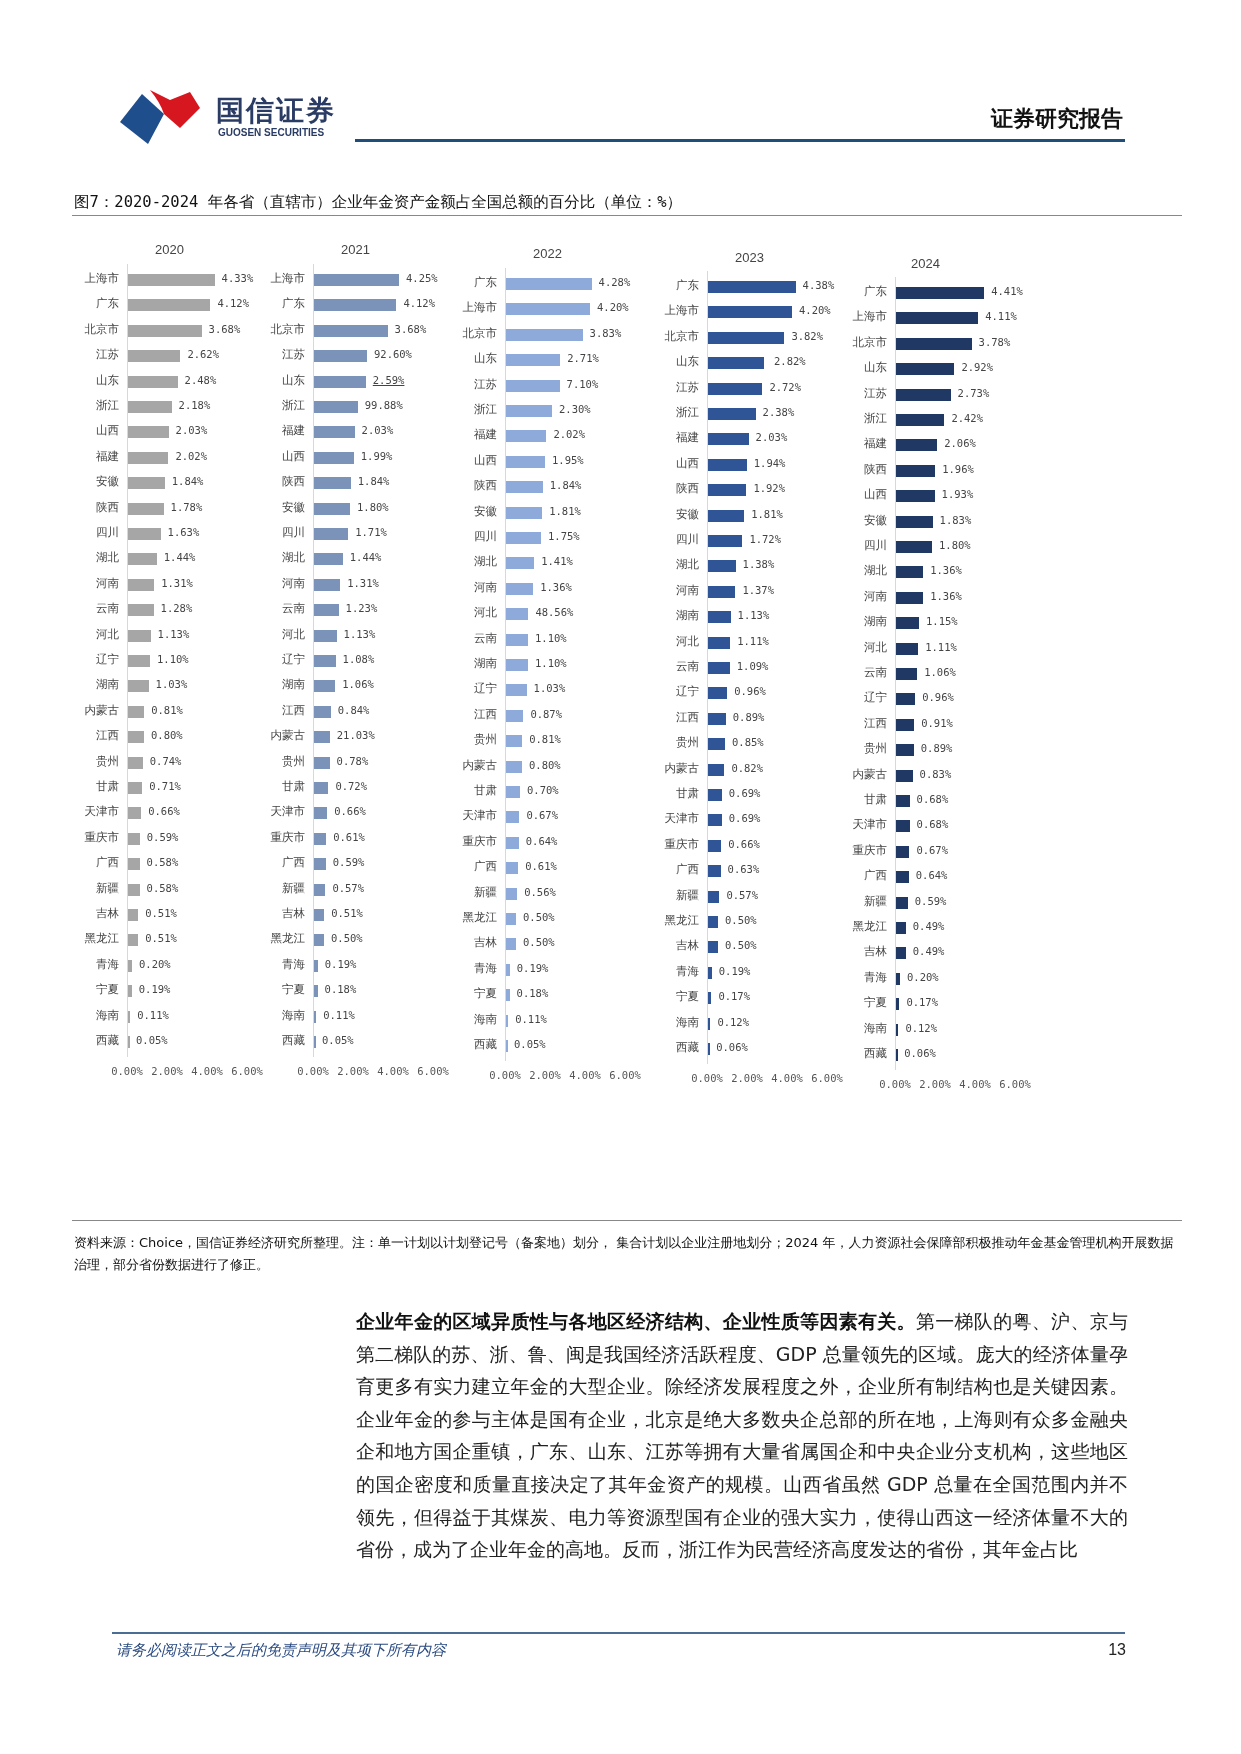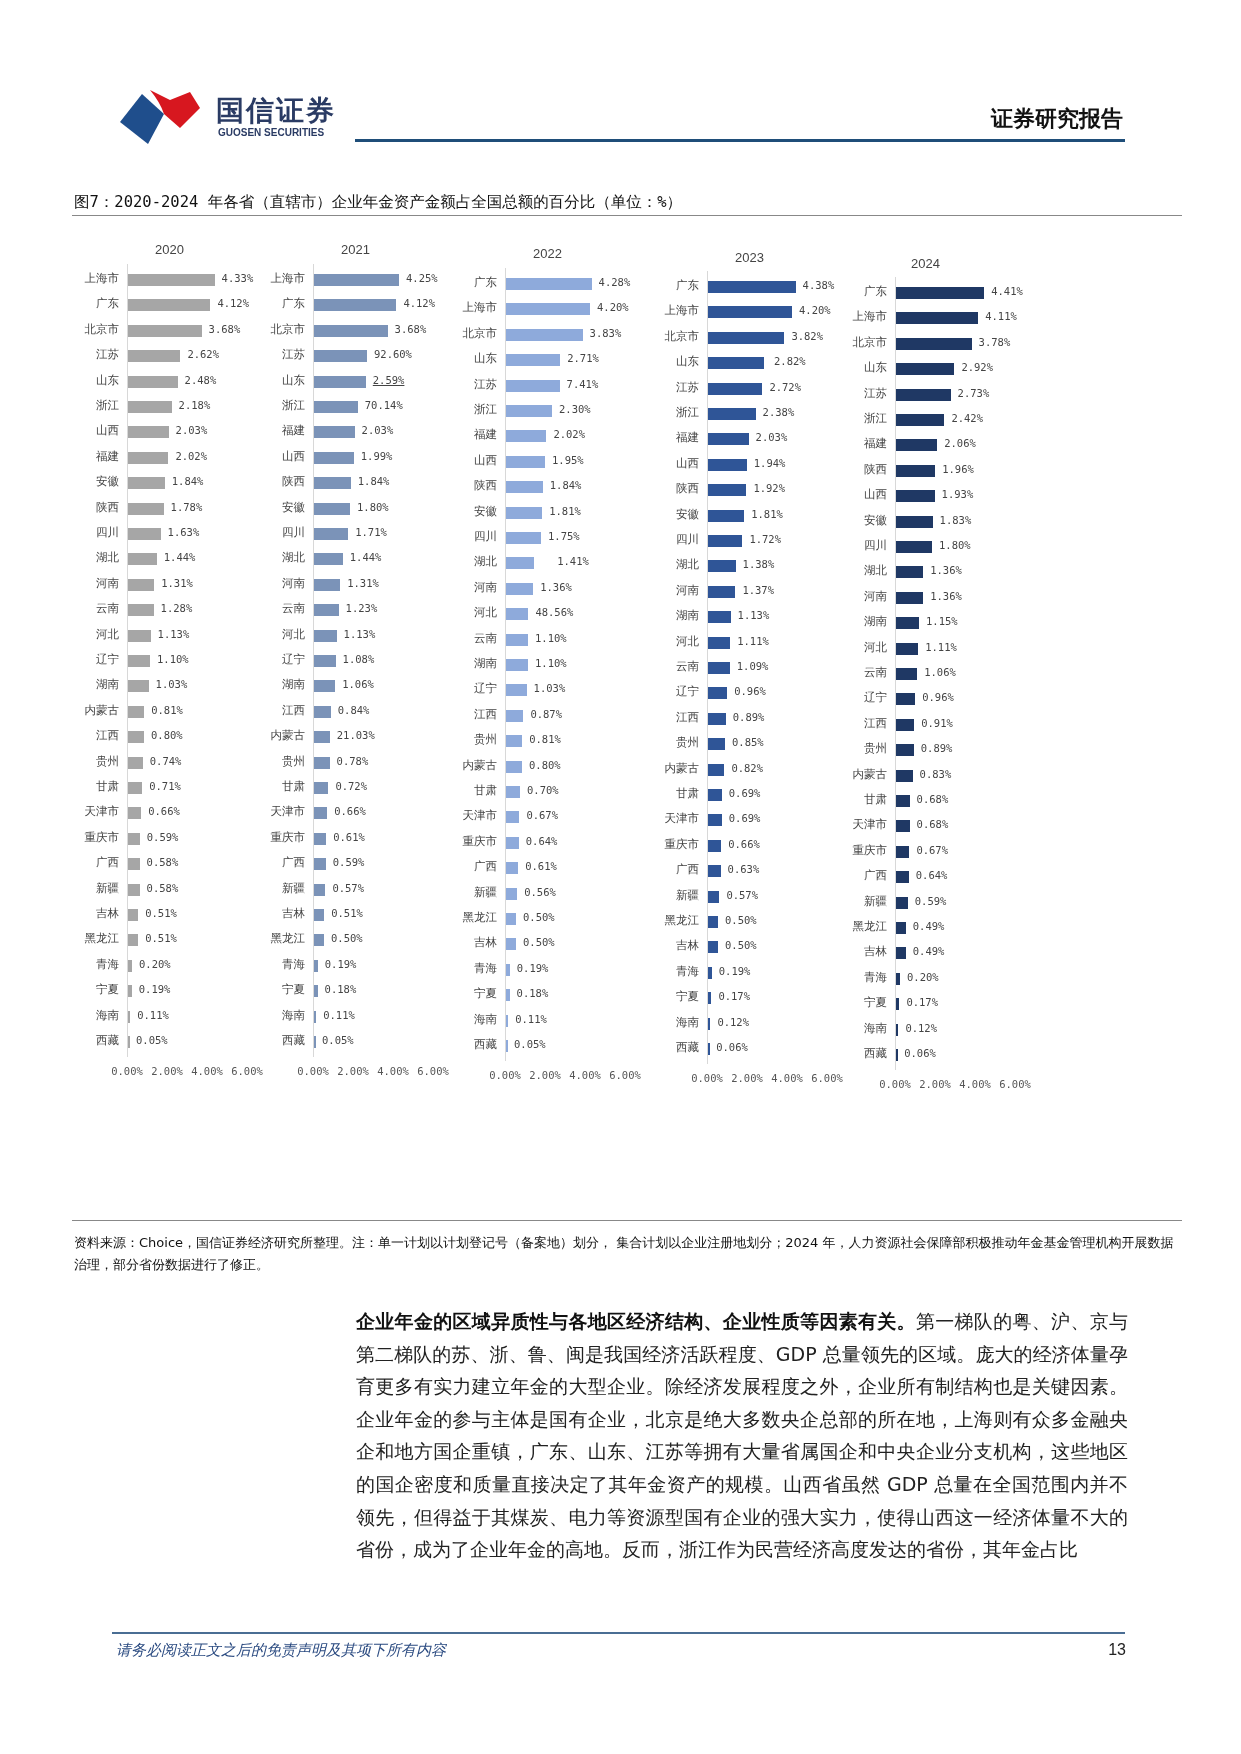--- a/index.html
+++ b/index.html
@@ -237,21 +237,21 @@
         <span class="val" style="left: 61px;">92.60%</span>
       </div>
       <div class="row" style="top: 141.6px;">
         <span class="cat">山东</span>
         <div class="bar" style="width: 51.8px; background: rgb(123, 147, 184);"></div>
         <span class="val" style="left: 59.8px; text-decoration: underline;">2.59%</span>
       </div>
       <div class="row" style="top: 167px;">
         <span class="cat">浙江</span>
         <div class="bar" style="width: 43.8px; background: rgb(123, 147, 184);"></div>
-        <span class="val" style="left: 51.8px;">70.14%</span>
+        <span class="val" style="left: 51.8px;">99.88%</span>
       </div>
       <div class="row" style="top: 192.4px;">
         <span class="cat">福建</span>
         <div class="bar" style="width: 40.6px; background: rgb(123, 147, 184);"></div>
         <span class="val" style="left: 48.6px;">2.03%</span>
       </div>
       <div class="row" style="top: 217.8px;">
         <span class="cat">山西</span>
         <div class="bar" style="width: 39.8px; background: rgb(123, 147, 184);"></div>
         <span class="val" style="left: 47.8px;">1.99%</span>
@@ -397,21 +397,21 @@
         <span class="val" style="left: 84.6px;">3.83%</span>
       </div>
       <div class="row" style="top: 120.2px;">
         <span class="cat">山东</span>
         <div class="bar" style="width: 54.2px; background: rgb(142, 170, 219);"></div>
         <span class="val" style="left: 62.2px;">2.71%</span>
       </div>
       <div class="row" style="top: 145.6px;">
         <span class="cat">江苏</span>
         <div class="bar" style="width: 53.6px; background: rgb(142, 170, 219);"></div>
-        <span class="val" style="left: 61.6px;">7.41%</span>
+        <span class="val" style="left: 61.6px;">7.10%</span>
       </div>
       <div class="row" style="top: 171px;">
         <span class="cat">浙江</span>
         <div class="bar" style="width: 46px; background: rgb(142, 170, 219);"></div>
         <span class="val" style="left: 54px;">2.30%</span>
       </div>
       <div class="row" style="top: 196.4px;">
         <span class="cat">福建</span>
         <div class="bar" style="width: 40.4px; background: rgb(142, 170, 219);"></div>
         <span class="val" style="left: 48.4px;">2.02%</span>
@@ -432,21 +432,21 @@
         <span class="val" style="left: 44.2px;">1.81%</span>
       </div>
       <div class="row" style="top: 298px;">
         <span class="cat">四川</span>
         <div class="bar" style="width: 35px; background: rgb(142, 170, 219);"></div>
         <span class="val" style="left: 43px;">1.75%</span>
       </div>
       <div class="row" style="top: 323.4px;">
         <span class="cat">湖北</span>
         <div class="bar" style="width: 28.2px; background: rgb(142, 170, 219);"></div>
-        <span class="val" style="left: 36.2px; margin-left: 16px;">1.41%</span>
+        <span class="val" style="left: 36.2px;">1.41%</span>
       </div>
       <div class="row" style="top: 348.8px;">
         <span class="cat">河南</span>
         <div class="bar" style="width: 27.2px; background: rgb(142, 170, 219);"></div>
         <span class="val" style="left: 35.2px;">1.36%</span>
       </div>
       <div class="row" style="top: 374.2px;">
         <span class="cat">河北</span>
         <div class="bar" style="width: 22.4px; background: rgb(142, 170, 219);"></div>
         <span class="val" style="left: 30.4px;">48.56%</span>

